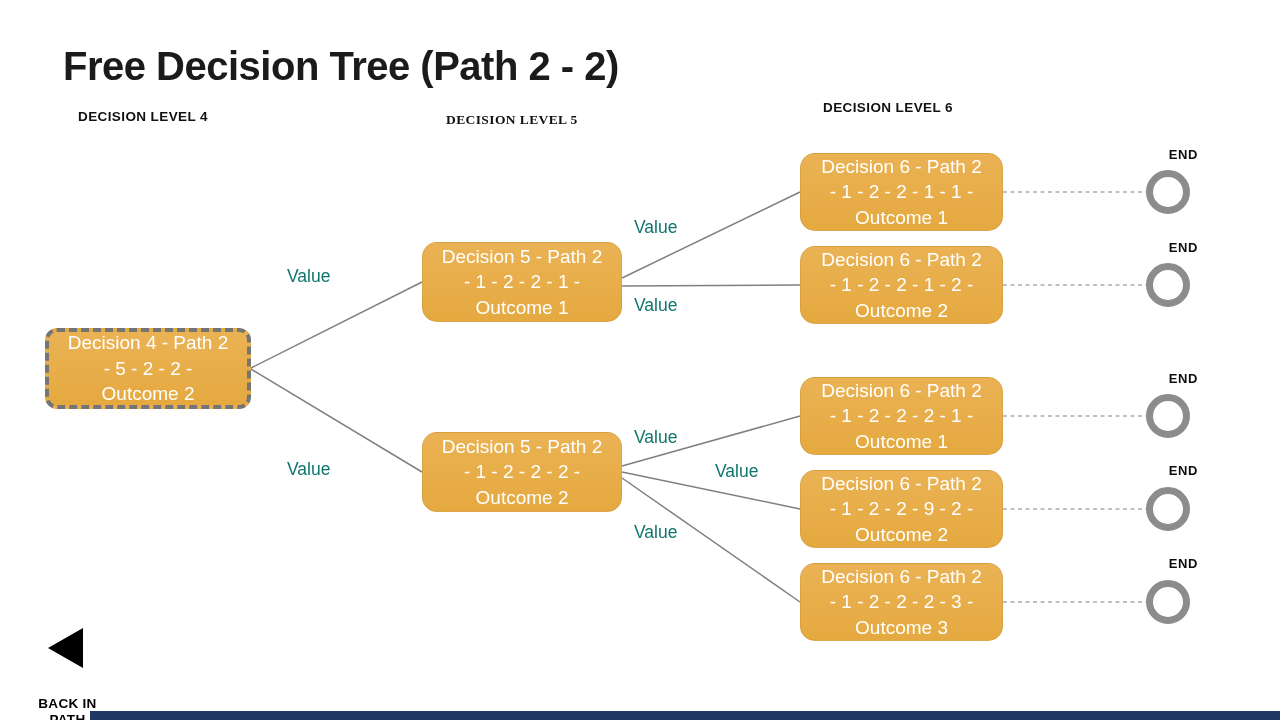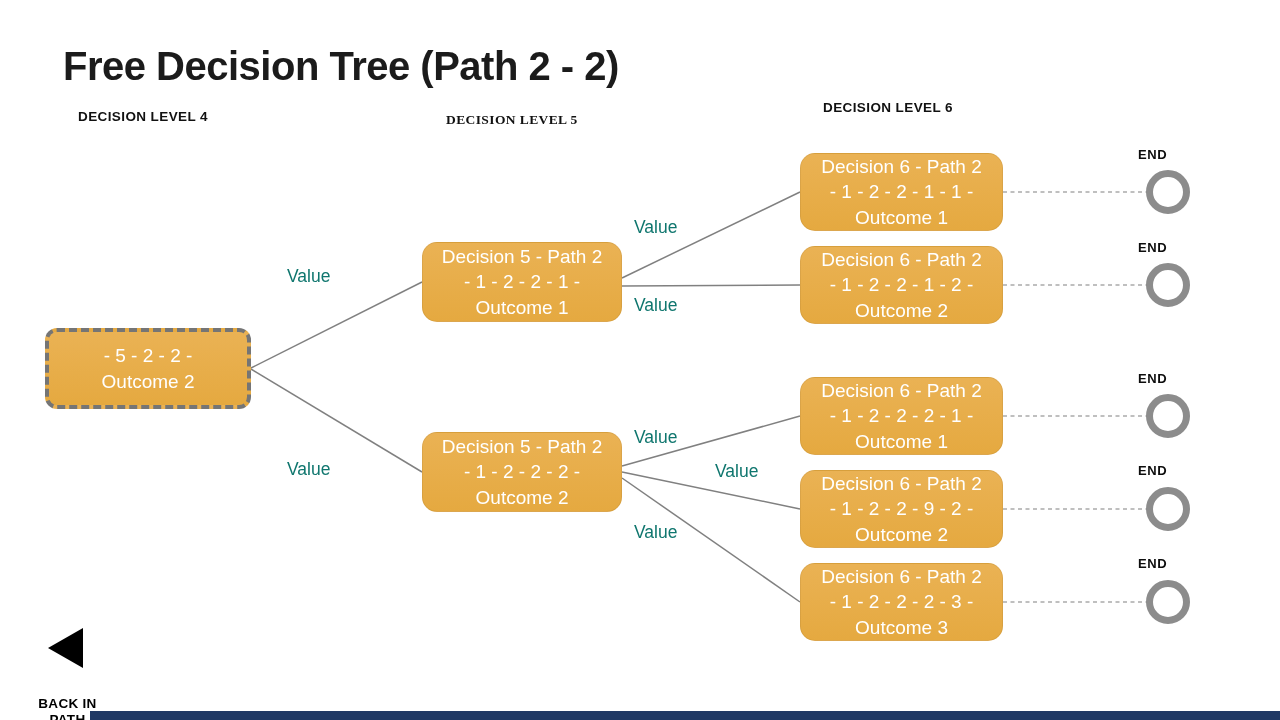--- a/index.html
+++ b/index.html
@@ -52,21 +52,21 @@
   .v1 { left: 287px; top: 266px; }
   .v2 { left: 287px; top: 459px; }
   .v3 { left: 634px; top: 217px; }
   .v4 { left: 634px; top: 295px; }
   .v5 { left: 634px; top: 427px; }
   .v6 { left: 715px; top: 461px; }
   .v7 { left: 634px; top: 522px; }
 
   .end-label {
     position: absolute; left: 1138px; width: 60px;
-    text-align: left; font-size: 13px; font-weight: 700; color: #0d0d0d; letter-spacing: 0.6px;
+    text-align: right; font-size: 13px; font-weight: 700; color: #0d0d0d; letter-spacing: 0.6px;
   }
   .e1 { top: 147px; } .e2 { top: 240px; } .e3 { top: 371px; } .e4 { top: 463px; } .e5 { top: 556px; }
 
   .connector-layer {
     position: absolute; left: 0; top: 0; width: 1280px; height: 720px;
     pointer-events: none;
   }
 
   .back-button {
     position: absolute; left: 20px; top: 624px; width: 95px; height: 92px;
@@ -121,20 +121,21 @@
     <g fill="#ffffff" stroke="#8C8C8C" stroke-width="7">
       <circle cx="1168" cy="192" r="18.5"></circle>
       <circle cx="1168" cy="285" r="18.5"></circle>
       <circle cx="1168" cy="416" r="18.5"></circle>
       <circle cx="1168" cy="509" r="18.5"></circle>
       <circle cx="1168" cy="602" r="18.5"></circle>
     </g>
   </svg>
 
   <div class="node node-l4">
+    <span>Decision 4 - Path 2</span>
     <span>- 5 - 2 - 2 -</span>
     <span>Outcome 2</span>
   </div>
 
   <div class="node node-m1">
     <span>Decision 5 - Path 2</span>
     <span>- 1 - 2 - 2 - 1 -</span>
     <span>Outcome 1</span>
   </div>
   <div class="node node-m2">

